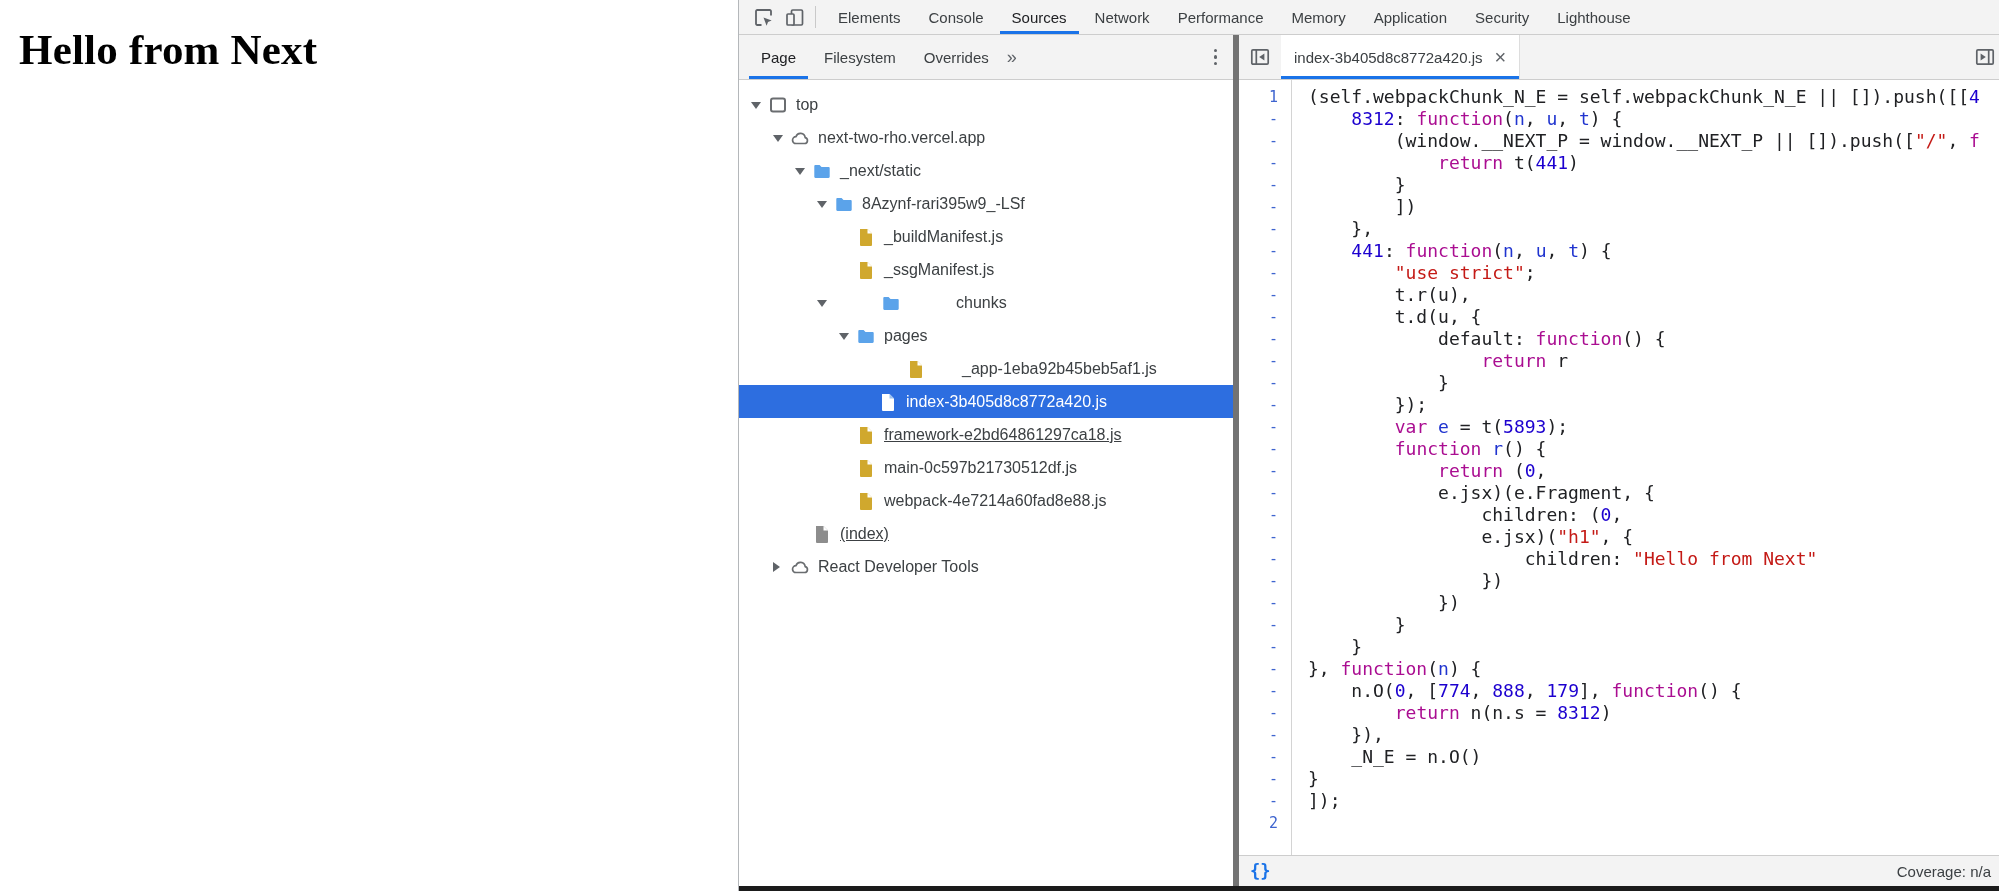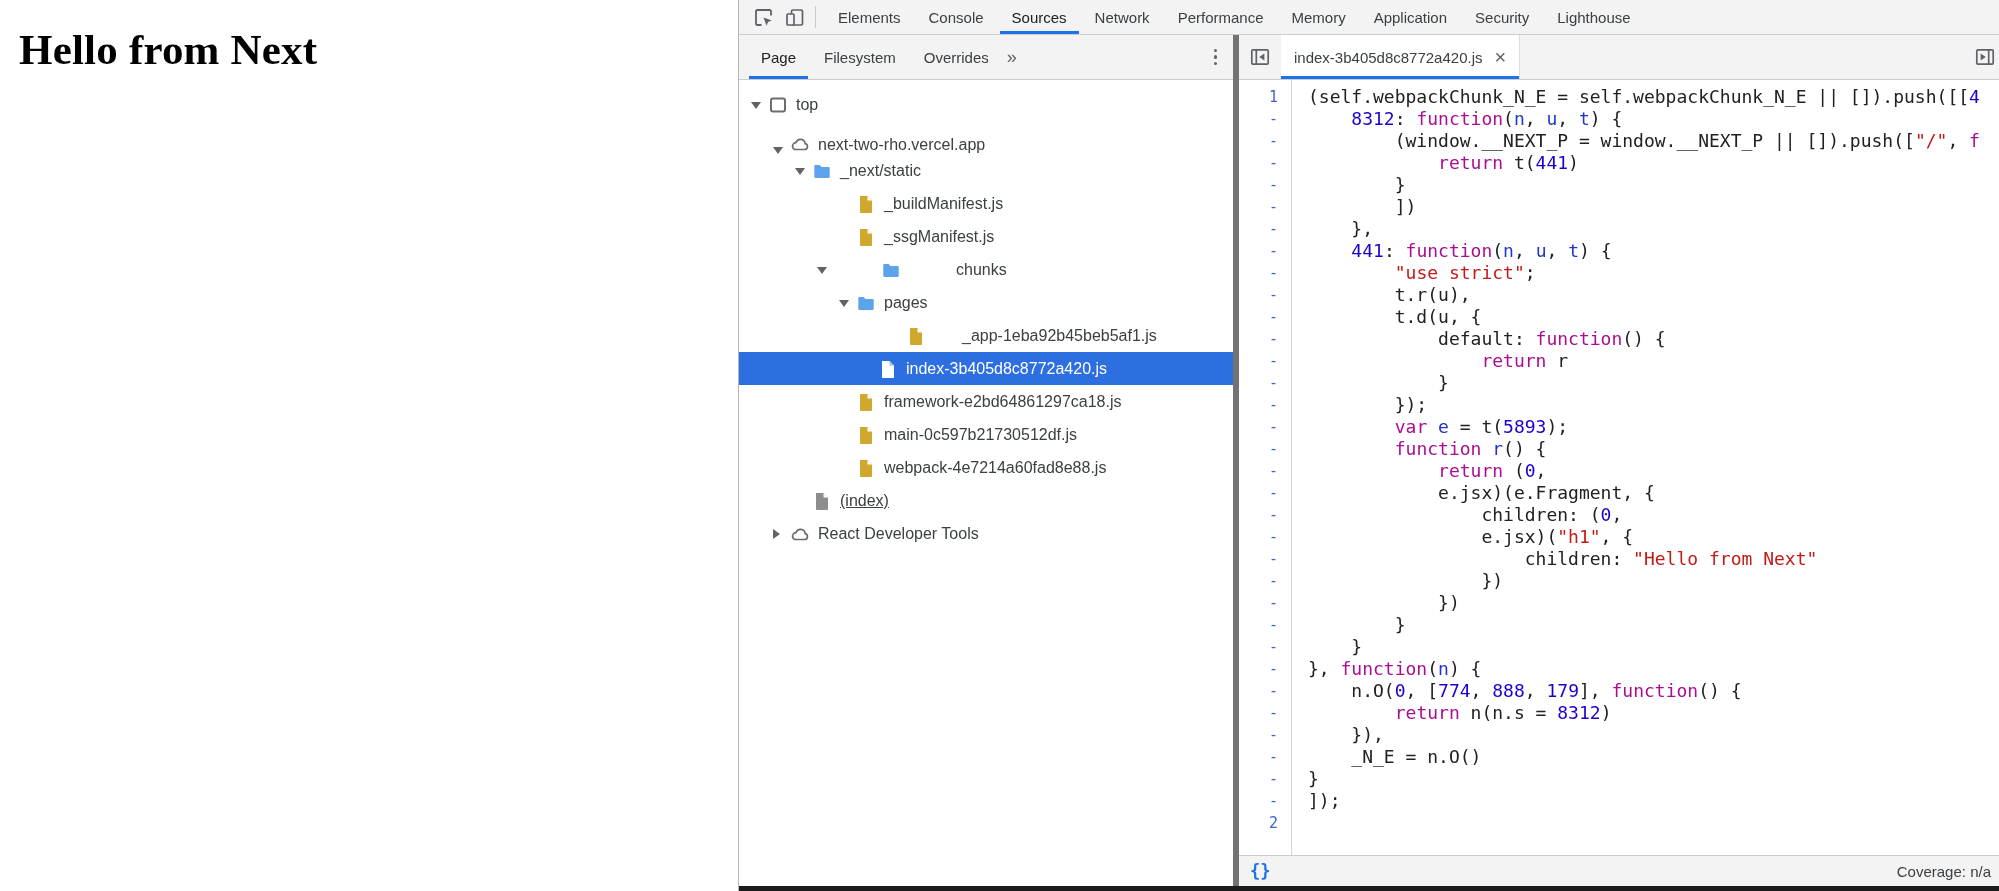--- a/index.html
+++ b/index.html
@@ -145,41 +145,52 @@
             <span class="arr open">
               <i></i>
             </span>
             <span class="tree-icon">
               <svg viewBox="0 0 20 20">
                 <rect x="3" y="3.5" width="14" height="13" rx="2" fill="none" stroke="#6a6d70" stroke-width="2"></rect>
               </svg>
             </span>
             <span>top</span>
           </div>
-          <div class="tree-row" style="padding-left: 34px; align-items: flex-end;">
+          <div class="tree-row" style="padding-left: 34px;">
             <span class="arr open">
               <i></i>
             </span>
             <span class="tree-icon">
               <svg viewBox="0 0 20 20">
                 <path d="M6 15.5h8.6a3 3 0 0 0 .6-5.9A4.8 4.8 0 0 0 5.9 8.7 3.4 3.4 0 0 0 6 15.5z" fill="none" stroke="#6a6d70" stroke-width="1.7" stroke-linejoin="round"></path>
               </svg>
             </span>
             <span>next-two-rho.vercel.app</span>
           </div>
           <div class="tree-row" style="padding-left: 56px;">
             <span class="arr open">
               <i></i>
             </span>
             <span class="tree-icon">
               <svg viewBox="0 0 20 20">
                 <path d="M2.3 5.2c0-.6.5-1.1 1.1-1.1h4.2l1.9 1.9h7.1c.6 0 1.1.5 1.1 1.1v8.7c0 .6-.5 1.1-1.1 1.1H3.4c-.6 0-1.1-.5-1.1-1.1z" fill="#5ba3ea"></path>
               </svg>
             </span>
             <span>_next/static</span>
+          </div>
+          <div class="tree-row" style="padding-left: 78px;">
+            <span class="arr open">
+              <i></i>
+            </span>
+            <span class="tree-icon">
+              <svg viewBox="0 0 20 20">
+                <path d="M2.3 5.2c0-.6.5-1.1 1.1-1.1h4.2l1.9 1.9h7.1c.6 0 1.1.5 1.1 1.1v8.7c0 .6-.5 1.1-1.1 1.1H3.4c-.6 0-1.1-.5-1.1-1.1z" fill="#5ba3ea"></path>
+              </svg>
+            </span>
+            <span>8Azynf-rari395w9_-LSf</span>
           </div>
           <div class="tree-row" style="padding-left: 100px;">
             <span class="arr none"></span>
             <span class="tree-icon">
               <svg viewBox="0 0 20 20">
                 <path d="M4 2h7.5L16 6.5V18a1 1 0 0 1-1 1H5a1 1 0 0 1-1-1z" fill="#d0a82e"></path>
                 <path d="M11.5 2l4.5 4.5h-4.5z" fill="#ffffff"></path>
               </svg>
             </span>
             <span>_buildManifest.js</span>
@@ -229,21 +240,21 @@
           <div class="tree-row selected" style="padding-left: 122px;">
             <span class="arr none"></span>
             <span class="tree-icon">
               <svg viewBox="0 0 20 20">
                 <path d="M4 2h7.5L16 6.5V18a1 1 0 0 1-1 1H5a1 1 0 0 1-1-1z" fill="#ffffff"></path>
                 <path d="M11.5 2l4.5 4.5h-4.5z" fill="#9cc1f0"></path>
               </svg>
             </span>
             <span>index-3b405d8c8772a420.js</span>
           </div>
-          <div class="tree-row" style="padding-left: 100px;">
+          <div class="tree-row" style="padding-left: 100px; text-decoration: underline;">
             <span class="arr none"></span>
             <span class="tree-icon">
               <svg viewBox="0 0 20 20">
                 <path d="M4 2h7.5L16 6.5V18a1 1 0 0 1-1 1H5a1 1 0 0 1-1-1z" fill="#d0a82e"></path>
                 <path d="M11.5 2l4.5 4.5h-4.5z" fill="#ffffff"></path>
               </svg>
             </span>
             <span>framework-e2bd64861297ca18.js</span>
           </div>
           <div class="tree-row" style="padding-left: 100px;">

